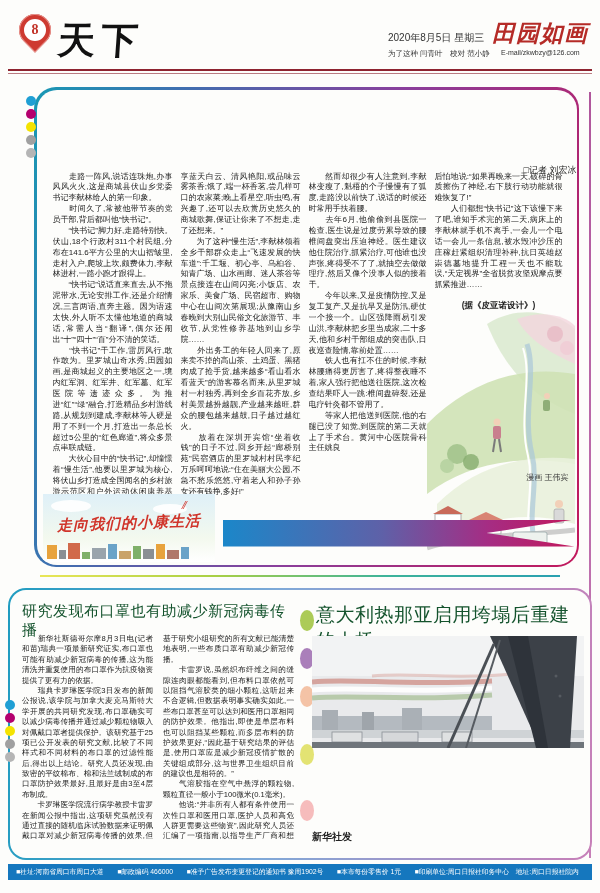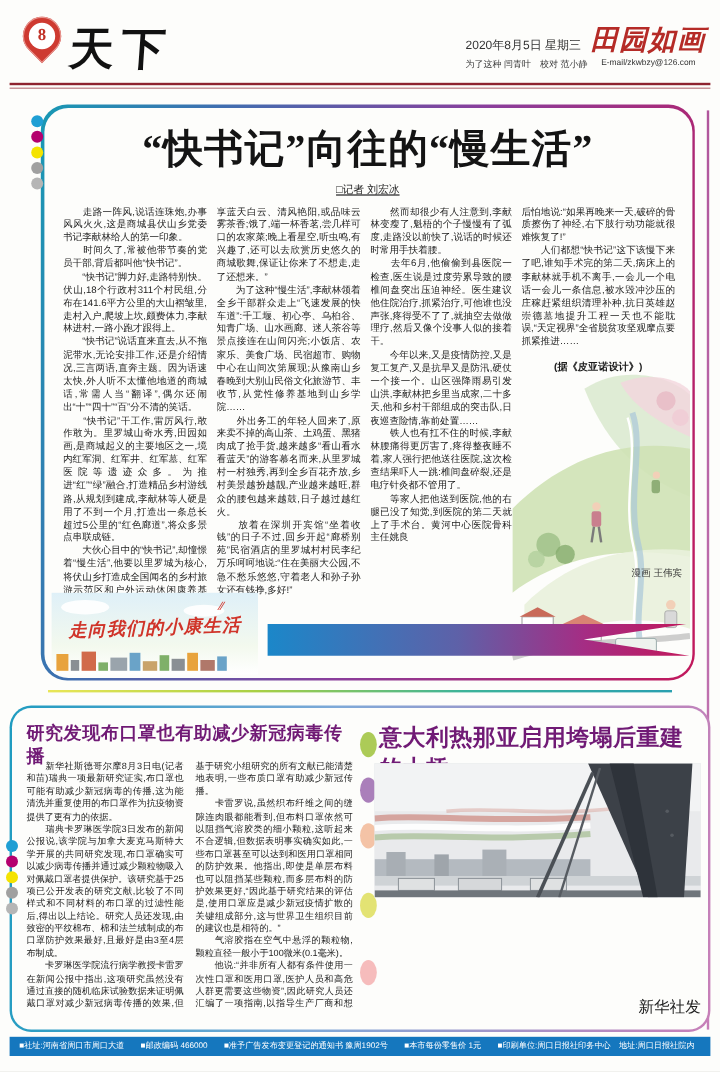--- a/index.html
+++ b/index.html
@@ -31,22 +31,22 @@
   .main-frame { position:absolute; left:34px; top:87px; width:545px; height:480px;
     border-radius:22px; padding:2.5px;
     background:linear-gradient(105deg,#1899b4 0%,#3f6fb0 22%,#8a3f9c 55%,#c2185b 100%); }
   .main-inner { position:relative; width:100%; height:100%; background:#fdfdfb;
     border-radius:20px; overflow:hidden; }
   .right-edge-line { position:absolute; left:589px; top:92px; width:2px; height:766px;
     background:linear-gradient(180deg,#b0569c,#c77fb8); }
   .headline { position:absolute; left:0; top:12px; width:100%; text-align:center;
     font-size:33px; font-weight:900; color:#141414; letter-spacing:1px;
     font-family:"Liberation Serif",serif; }
-  .byline { position:absolute; left:0; top:62px; width:100%; text-align:center;
-    font-size:9px; color:#222;text-decoration:underline; }
+  .byline { position:absolute; left:0; top:74px; width:100%; text-align:right;
+    font-size:9px; color:#222; }
   .news-col { position:absolute; font-size:8px; line-height:1.36; color:#1c1c1c;
     text-align:justify; white-space:pre-line; overflow:hidden; }
   .col-1 { left:16px;  top:82px; width:120px; height:336px; }
   .col-2 { left:144px; top:82px; width:120px; height:336px; }
   .col-3 { left:272px; top:82px; width:118px; height:336px; }
   .col-4 { left:398px; top:82px; width:128px; height:126px; }
   .attribution { position:absolute; left:398px; top:210px; width:128px;
     font-size:8.5px; font-weight:bold; color:#1c1c1c; text-align:center; }
   .illustration { position:absolute; left:390px; top:214px; width:148px; height:250px; }
   .illo-caption { position:absolute; left:448px; top:382px; width:84px;
@@ -67,33 +67,33 @@
     background:linear-gradient(90deg,#1b87c9 0%,#5e61a8 45%,#a52d84 75%,#c2185b 100%);
     clip-path:polygon(0 0,100% 0,75% 50%,100% 100%,0 100%); }
   .thin-divider { position:absolute; left:40px; top:575px; width:520px; height:2px;
     background:linear-gradient(90deg,#e9e657,#a9d044,#3db39a,#2aa0b0); }
   
   .lower-frame { position:absolute; left:8px; top:588px; width:584px; height:272px;
     border-radius:18px; padding:2px;
     background:linear-gradient(95deg,#1f9cc0 0%,#7fa9d8 45%,#c77fb8 100%); }
   .lower-inner { position:relative; width:100%; height:100%; background:#fdfdfb;
     border-radius:16px; overflow:hidden; }
-  .sub-headline { position:absolute; font-weight:700; color:#701a75; letter-spacing:0.5px; }
+  .sub-headline { position:absolute; font-weight:400; color:#14532d; letter-spacing:0.5px; }
   .mask-headline { left:12px; top:12px; width:272px; font-size:15px; }
   .bridge-headline { left:306px; top:12px; width:266px; font-size:19px; }
   .mask-body { position:absolute; left:12px; top:44px; width:272px; height:212px;
     column-count:2; column-gap:10px; font-size:7.6px; line-height:1.37;
     text-align:justify; color:#1c1c1c; white-space:pre-line; overflow:hidden; }
   .bridge-photo { position:absolute; left:302px; top:46px; width:272px; height:112px;
     background:#e9eaec; overflow:hidden; }
   .bridge-caption { position:absolute; left:302px; top:163px; width:272px;
     font-size:7.8px; font-weight:600; line-height:1.35; color:#222;
     text-align:justify; white-space:pre-line; }
   .bridge-credit { position:absolute; left:302px; top:240px; width:272px;
-    font-size:13px; font-weight:400; color:#222; text-align:right; }
+    font-size:10px; font-weight:700; color:#222; text-align:left; }
   .oval { position:absolute; width:14px; height:21px; border-radius:50%; opacity:.85; }
   
   .dot { position:absolute; width:10px; height:10px; border-radius:50%; }
   
   .footer-bar { position:absolute; left:8px; top:864px; width:584px; height:16px;
     background:#1577be; color:#ffffff; font-size:6.8px; line-height:16px;
     padding-left:8px; white-space:nowrap; overflow:hidden; }
 </style>
 </head>
 <body>
@@ -105,21 +105,20 @@
   </div>
   <div class="section-title">天下</div>
   <div class="date-line">2020年8月5日 星期三</div>
   <div class="duty-line">为了这种 闫青叶　校对 范小静</div>
   <div class="email">E-mail/zkwbzy@126.com</div>
   <div class="masthead">田园如画</div>
   <div class="head-rule"></div>
 
   <div class="main-frame">
     <div class="main-inner">
-      <div class="headline">“快书记”向往的“慢生活”</div>
       <div class="byline">□记者 刘宏冰</div>
       <div class="news-col col-1">　　走路一阵风,说话连珠炮,办事风风火火,这是商城县伏山乡党委书记李献林给人的第一印象。
 　　时间久了,常被他带节奏的党员干部,背后都叫他“快书记”。
 　　“快书记”脚力好,走路特别快。伏山,18个行政村311个村民组,分布在141.6平方公里的大山褶皱里,走村入户,爬坡上坎,颇费体力,李献林进村,一路小跑才跟得上。
 　　“快书记”说话直来直去,从不拖泥带水,无论安排工作,还是介绍情况,三言两语,直奔主题。因为语速太快,外人听不太懂他地道的商城话,常需人当“翻译”,偶尔还闹出“十”“四十”“百”分不清的笑话。
 　　“快书记”干工作,雷厉风行,敢作敢为。里罗城山奇水秀,田园如画,是商城起义的主要地区之一,境内红军洞、红军井、红军墓、红军医院等遗迹众多。为推进“红”“绿”融合,打造精品乡村游线路,从规划到建成,李献林等人硬是用了不到一个月,打造出一条总长超过5公里的“红色廊道”,将众多景点串联成链。
 　　大伙心目中的“快书记”,却憧憬着“慢生活”,他要以里罗城为核心,将伏山乡打造成全国闻名的乡村旅游示范区和户外运动休闲康养基地。
 　　“人们到这里,早晚信步林间漫步,尽情呼吸清新的空气;白天或畅</div>
       <div class="news-col col-2">享蓝天白云、清风艳阳,或品味云雾茶香;饿了,端一杯香茗,尝几样可口的农家菜;晚上看星空,听虫鸣,有兴趣了,还可以去欣赏历史悠久的商城歌舞,保证让你来了不想走,走了还想来。”
 　　为了这种“慢生活”,李献林领着全乡干部群众走上“飞速发展的快车道”:千工堰、初心亭、乌桕谷、知青广场、山水画廊、迷人茶谷等景点接连在山间闪亮;小饭店、农家乐、美食广场、民宿超市、购物中心在山间次第展现;从豫南山乡春晚到大别山民俗文化旅游节、丰收节,从党性修养基地到山乡学院……

